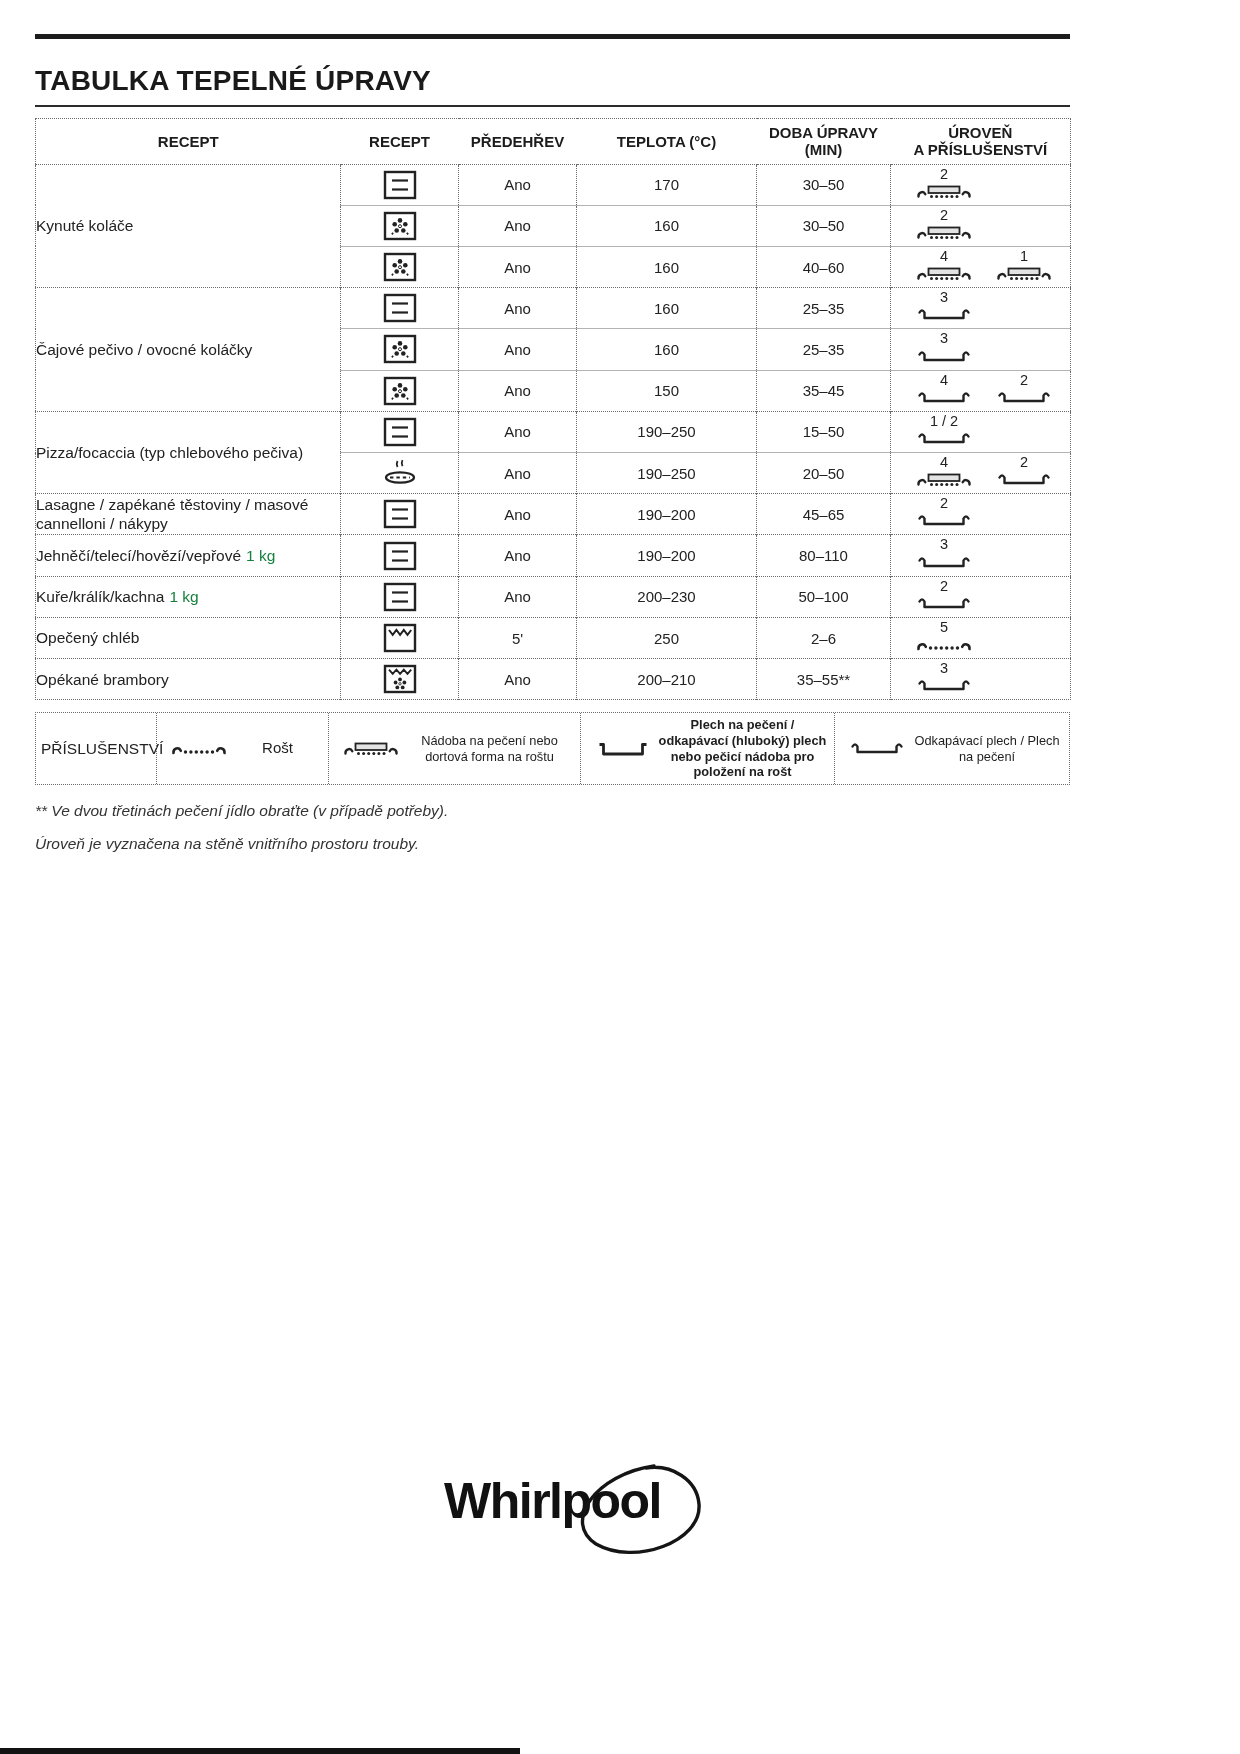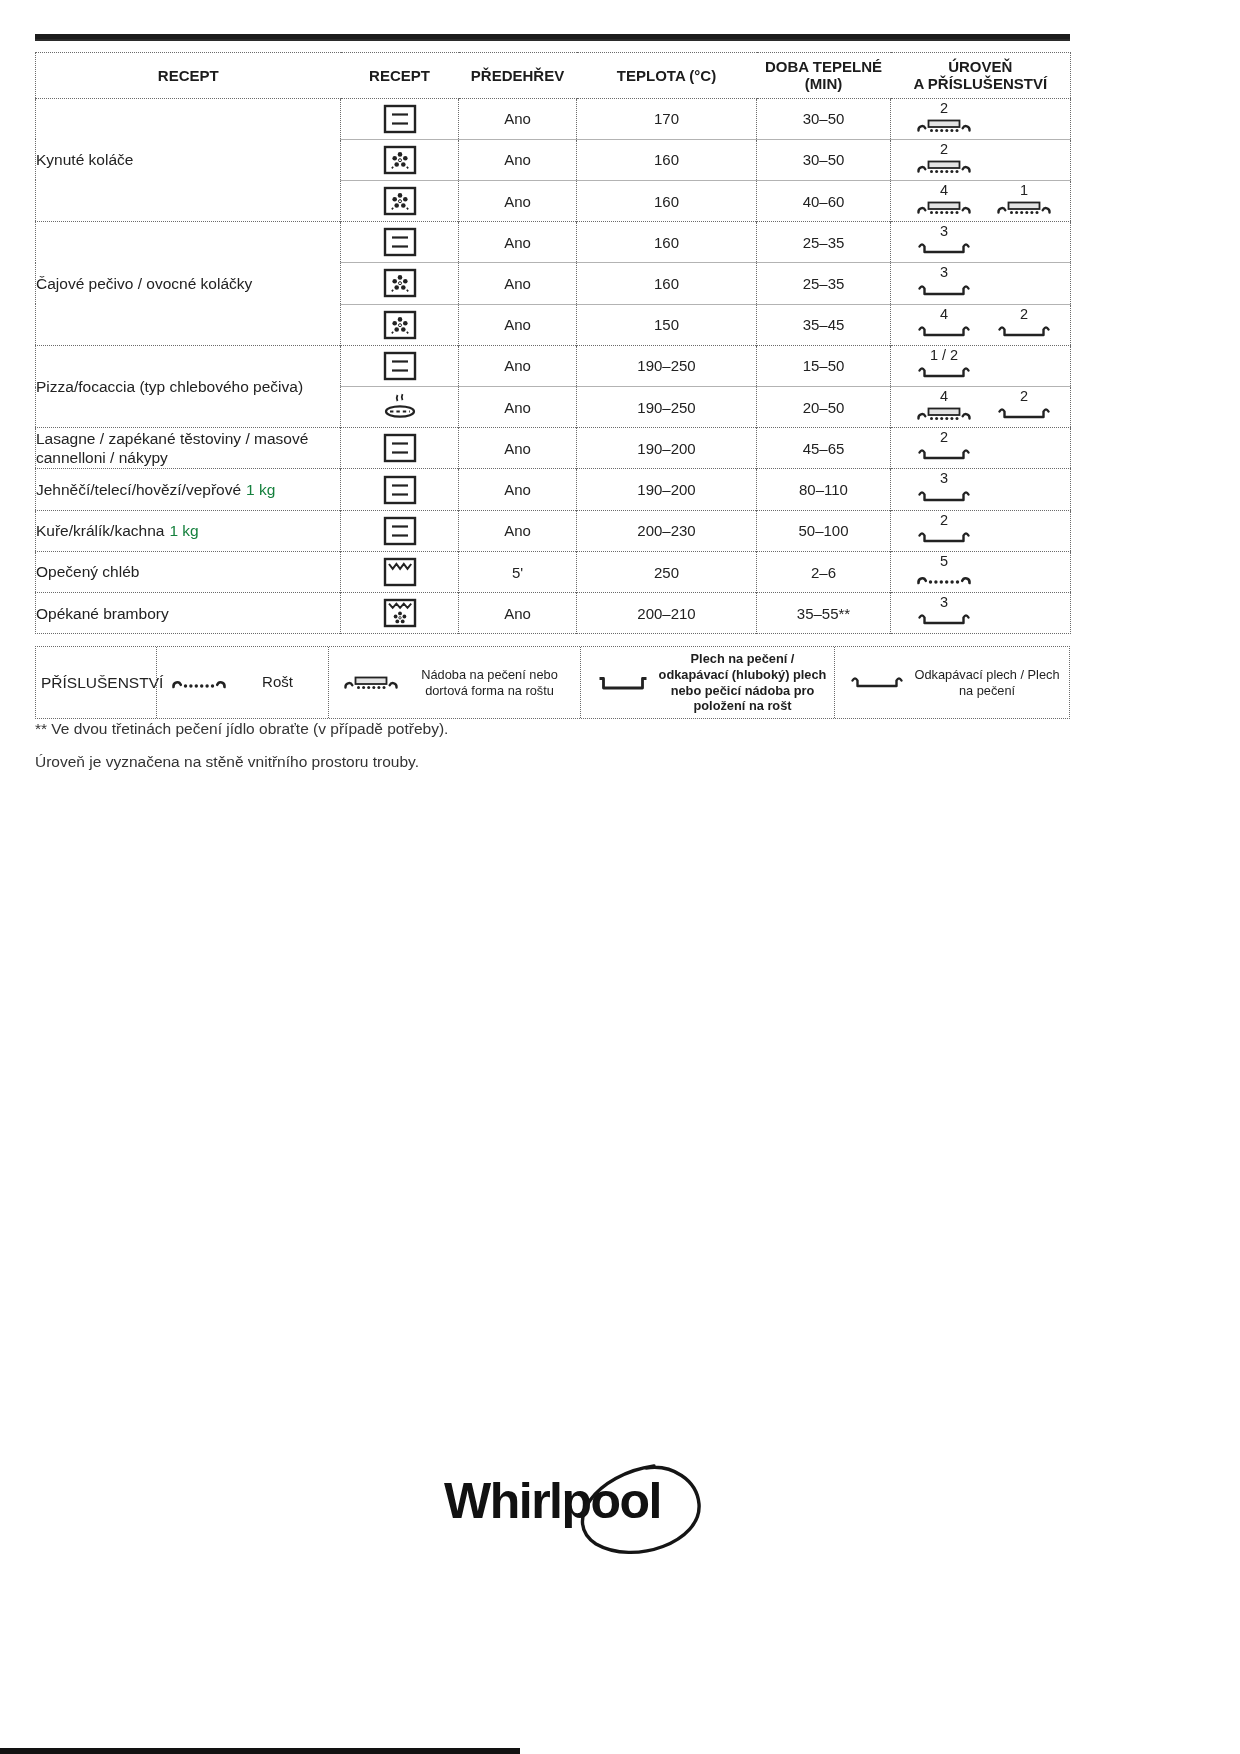--- a/index.html
+++ b/index.html
@@ -44,21 +44,21 @@
   .legend-cell:first-child { border-left:none; }
   .lg-label { width:120px; font-size:15.5px; padding-left:5px; }
   .lg-i1 { width:172px; }
   .lg-i2 { width:252px; }
   .lg-i3 { width:254px;font-weight:bold; }
   .lg-i4 { flex:1; }
   .legend-icon { flex:0 0 auto; margin:0 6px 0 8px; }
   .legend-text { flex:1; font-size:12.8px; line-height:1.22; text-align:center; color:#1e1e1e; }
   .lg-i1 .legend-text { font-size:15px; }
 
-  .notes { display:flex; gap:40px; }
+  .notes { display:flex; margin-top:16px; gap:40px;font-style:italic; }
   .notes-left { width:478px; font-size:15.5px; color:#333; }
   .notes-left p { margin:0 0 13px 0; line-height:1.3; }
   .notes-right { flex:1; font-size:16px; color:#333; line-height:1.32; }
 
   .logo-wrap { position:absolute; left:35px; top:1472px; width:1035px;
     display:flex; justify-content:center; }
   .logo { position:relative; }
   .logo-text { font-size:50px; font-weight:bold; color:#111; letter-spacing:-1.5px; }
   .logo-swoosh { position:absolute; left:92px; top:-12px; overflow:visible; pointer-events:none; }
 
@@ -130,39 +130,40 @@
       <path d="M3.5 5.5 q2.5 -4.2 5 0 v5.5 h39 v-5.5 q2.5 -4.2 5 0" fill="none" stroke="#222" stroke-width="2.4" stroke-linejoin="round" stroke-linecap="round"></path>
     </g>
     <g id="ic-deeptray">
       <path d="M4.5 4.5 h4 v9.5 h39 v-9.5 h4" fill="none" stroke="#222" stroke-width="2.8" stroke-linejoin="round"></path>
     </g>
   </defs>
 </svg>
 
 <div class="content">
   <div class="top-rule"></div>
+  <div class="page-title">TABULKA TEPELNÉ ÚPRAVY</div>
   <div class="title-rule"></div>
 
   <table class="cook">
     <colgroup>
       <col style="width:305px">
         <col style="width:118px">
         <col style="width:118px">
       <col style="width:180px">
         <col style="width:134px">
         <col style="width:180px">
     </colgroup>
     <tbody>
         <tr>
       <th>RECEPT</th>
       <th class="vline">RECEPT</th>
       <th class="vline">PŘEDEHŘEV</th>
       <th class="vline">TEPLOTA (°C)</th>
       <th class="vline">
-        <span style="display:block">DOBA TEPELNÉ</span>
+        <span style="display:block">DOBA ÚPRAVY</span>
         <span style="display:block">(MIN)</span>
       </th>
       <th class="vline">
         <span style="display:block">ÚROVEŇ</span>
         <span style="display:block">A PŘÍSLUŠENSTVÍ</span>
       </th>
     </tr>
 
     <tr class="datarow">
       <td class="recipe" rowspan="3"><span>Kynuté koláče</span><span class="suffix"></span></td>

